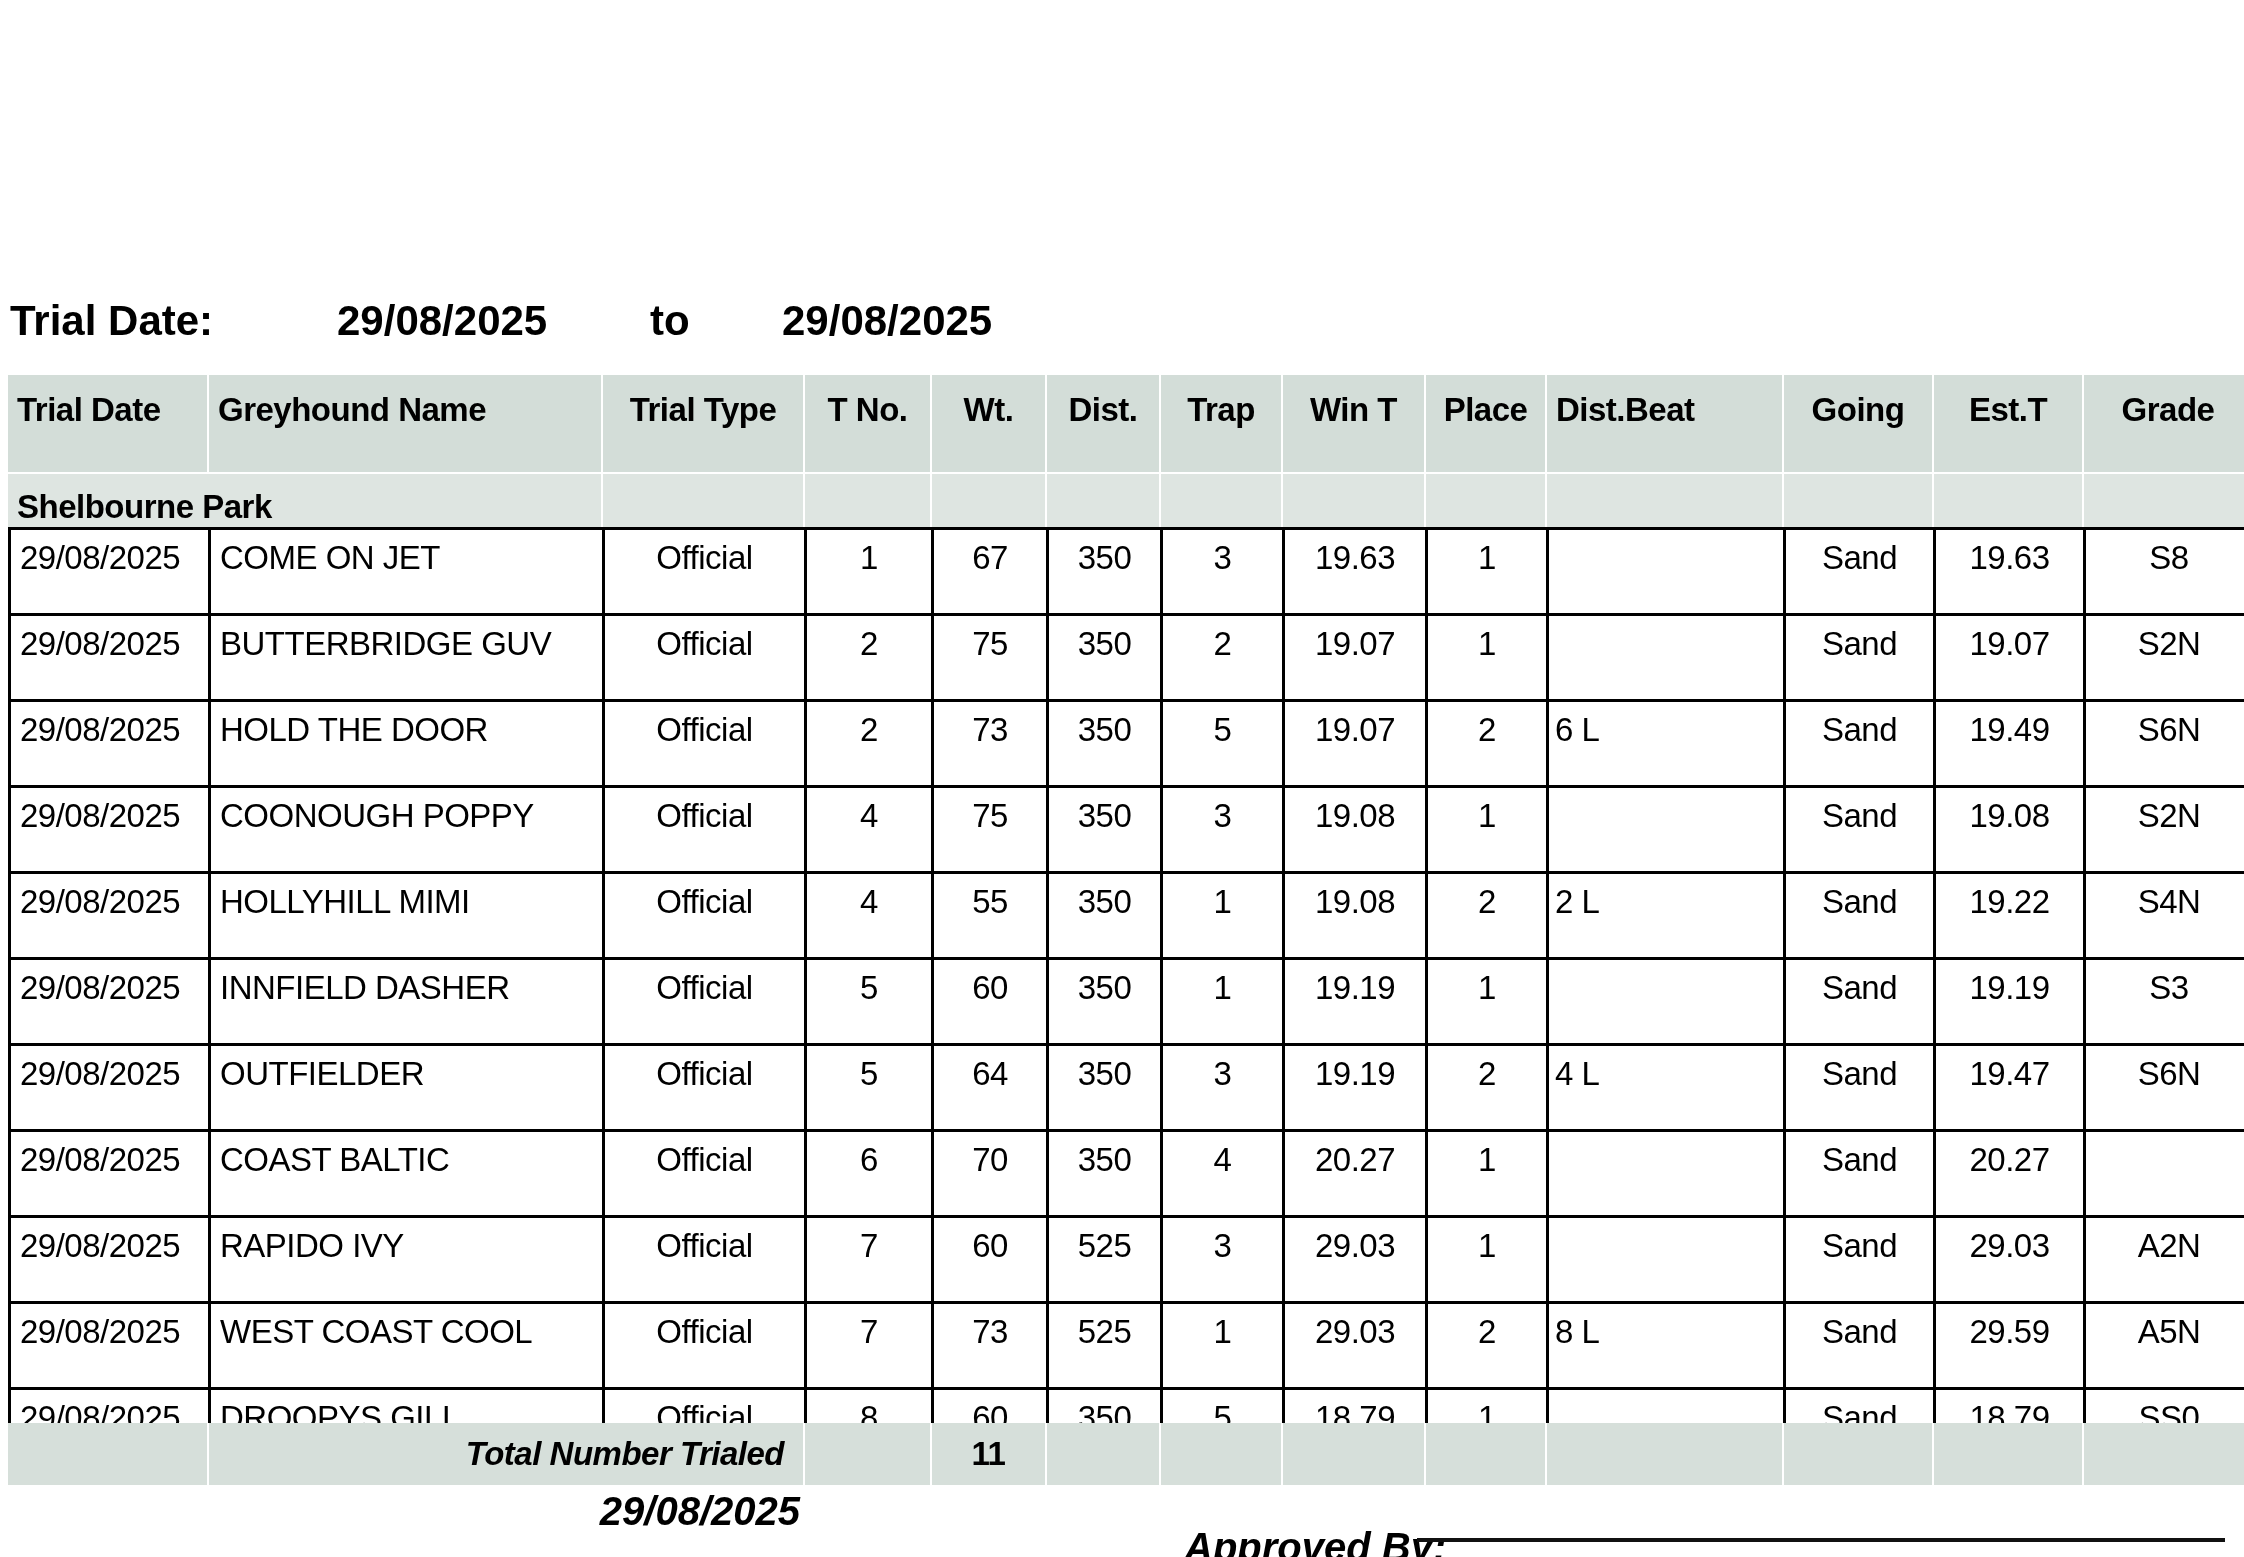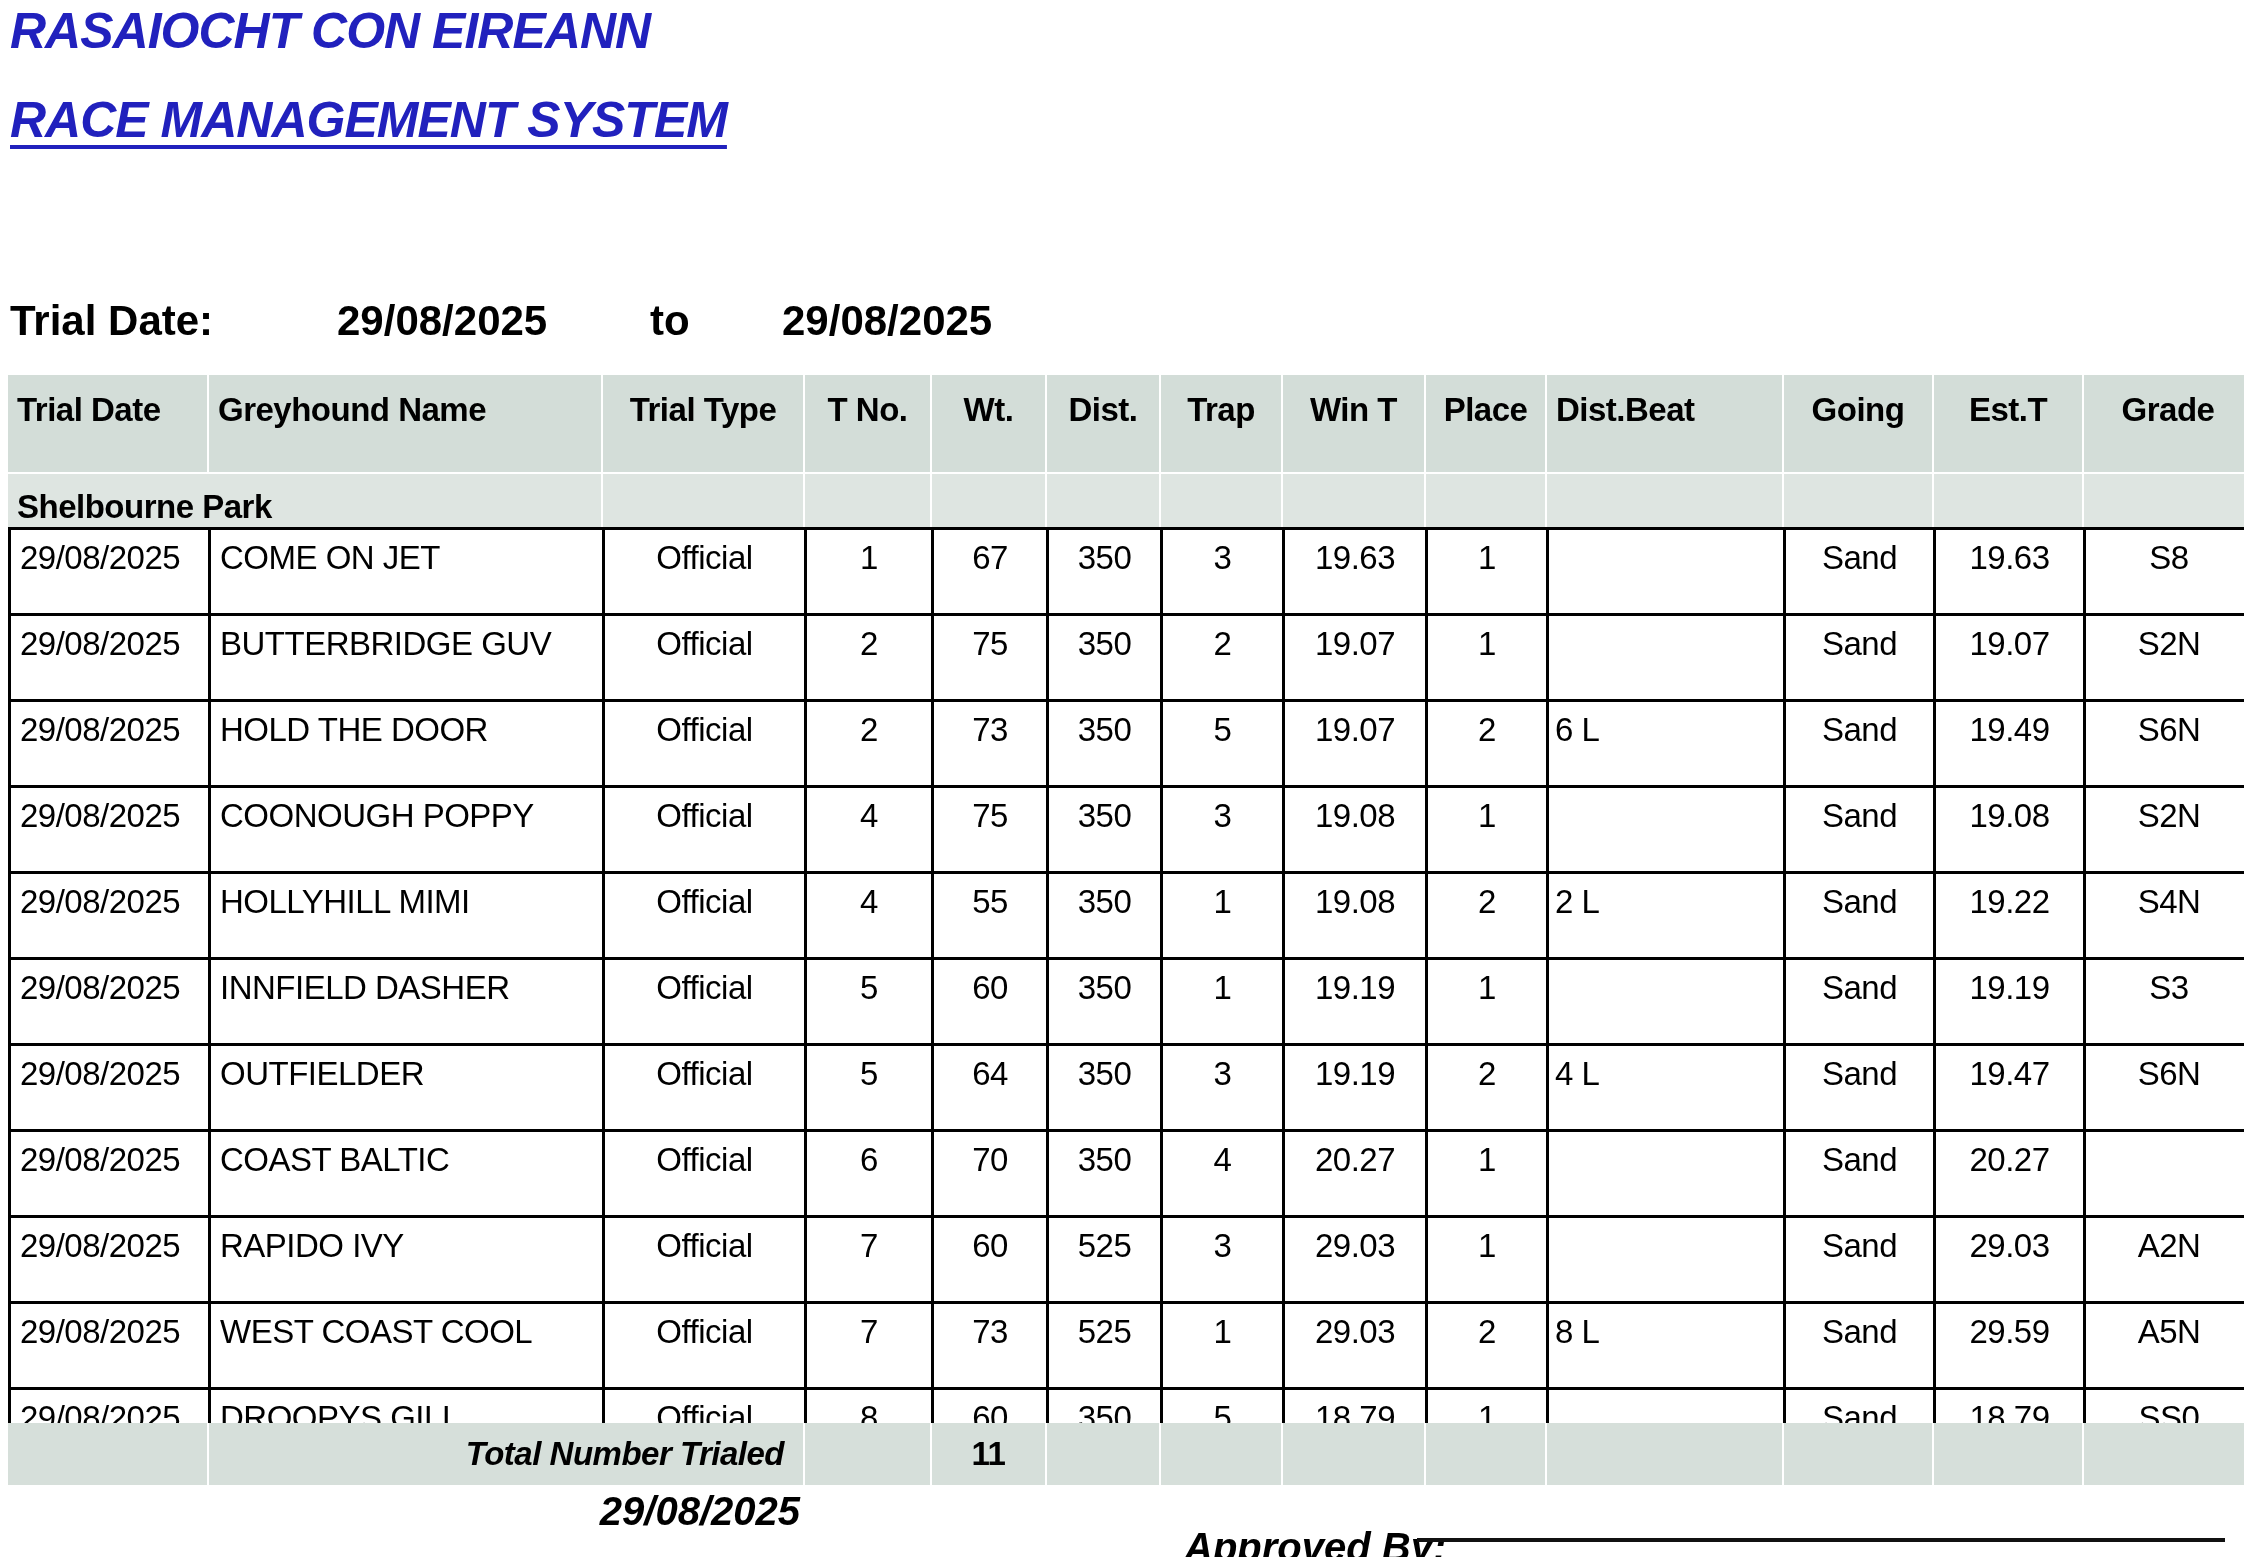--- a/index.html
+++ b/index.html
@@ -69,22 +69,20 @@
   .sig-line { position:absolute; left:1409px; top:49px; width:808px; height:4px; background:#111111; }
 
   .al { text-align:left; padding-left:9px; }
   .ac { text-align:center; }
 </style>
 </head>
 <body>
 
 <div class="page">
 
-  <div class="title title1">RASAIOCHT CON EIREANN</div>
-  <div class="title title2">RACE MANAGEMENT SYSTEM</div>
 
   <div class="filter-line">
     <span class="f-label">Trial Date:</span>
     <span class="f-from">29/08/2025</span>
     <span class="f-tolbl">to</span>
     <span class="f-to">29/08/2025</span>
   </div>
 
   <table class="grid" id="head-table">
       <colgroup>

